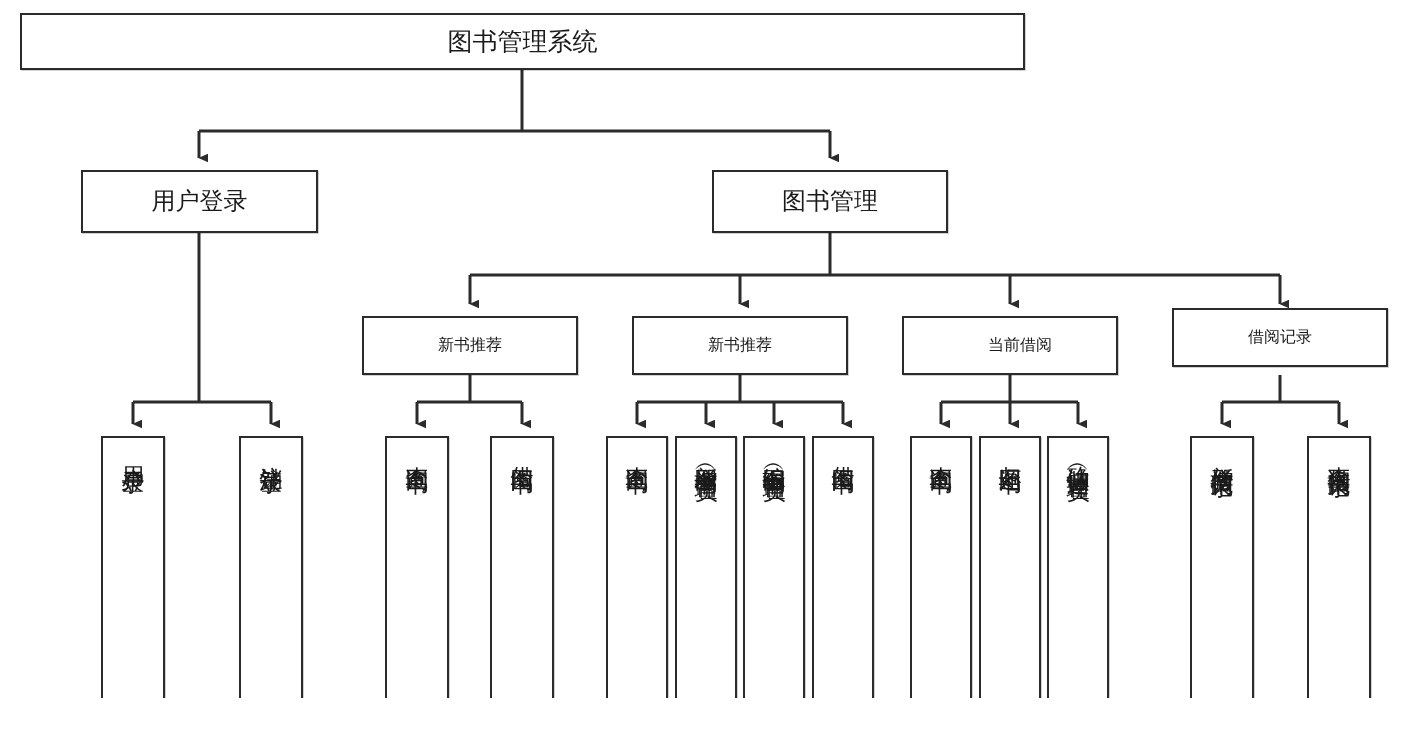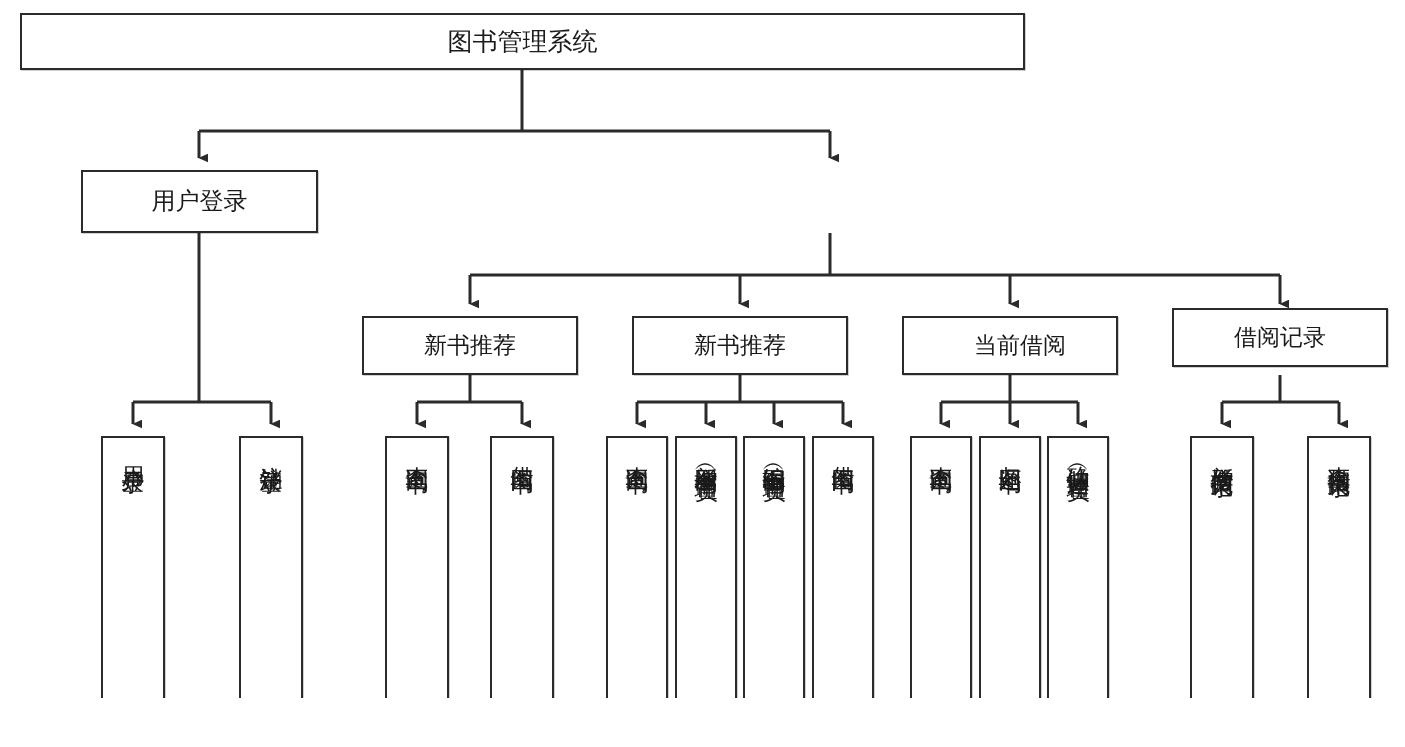--- a/index.html
+++ b/index.html
@@ -42,21 +42,21 @@
     line-height: 1.18;
     white-space: nowrap;
   }
   .node.root .node-label {
     font-size: 25px;
   }
   .node.level2 .node-label {
     font-size: 24px;
   }
   .node.level3 .node-label {
-    font-size: 23px;
+    font-size: 16px;
   }
   
   .node.leaf {
     align-items: flex-start;
     justify-content: center;
     padding-top: 10px;
   }
   .node.leaf .node-label {
     writing-mode: vertical-rl;
     text-orientation: upright;
@@ -132,20 +132,23 @@
     </g>
   </svg>
 
   <div class="node root" style="left:20px; top:13px; width:1005px; height:57px;">
     <span class="node-label">图书管理系统</span>
   </div>
 
   <div class="node level2" style="left:81px; top:170px; width:237px; height:63px;">
     <span class="node-label">用户登录</span>
   </div>
+  <div class="node level2" style="left:712px; top:170px; width:236px; height:63px;">
+    <span class="node-label">图书管理</span>
+  </div>
 
   <div class="node level3" style="left:362px; top:316px; width:216px; height:59px;">
     <span class="node-label">新书推荐</span>
   </div>
   <div class="node level3" style="left:632px; top:316px; width:216px; height:59px;">
     <span class="node-label">新书推荐</span>
   </div>
   <div class="node level3" style="left:902px; top:316px; width:216px; height:59px;padding-left:20px;">
     <span class="node-label">当前借阅</span>
   </div>

